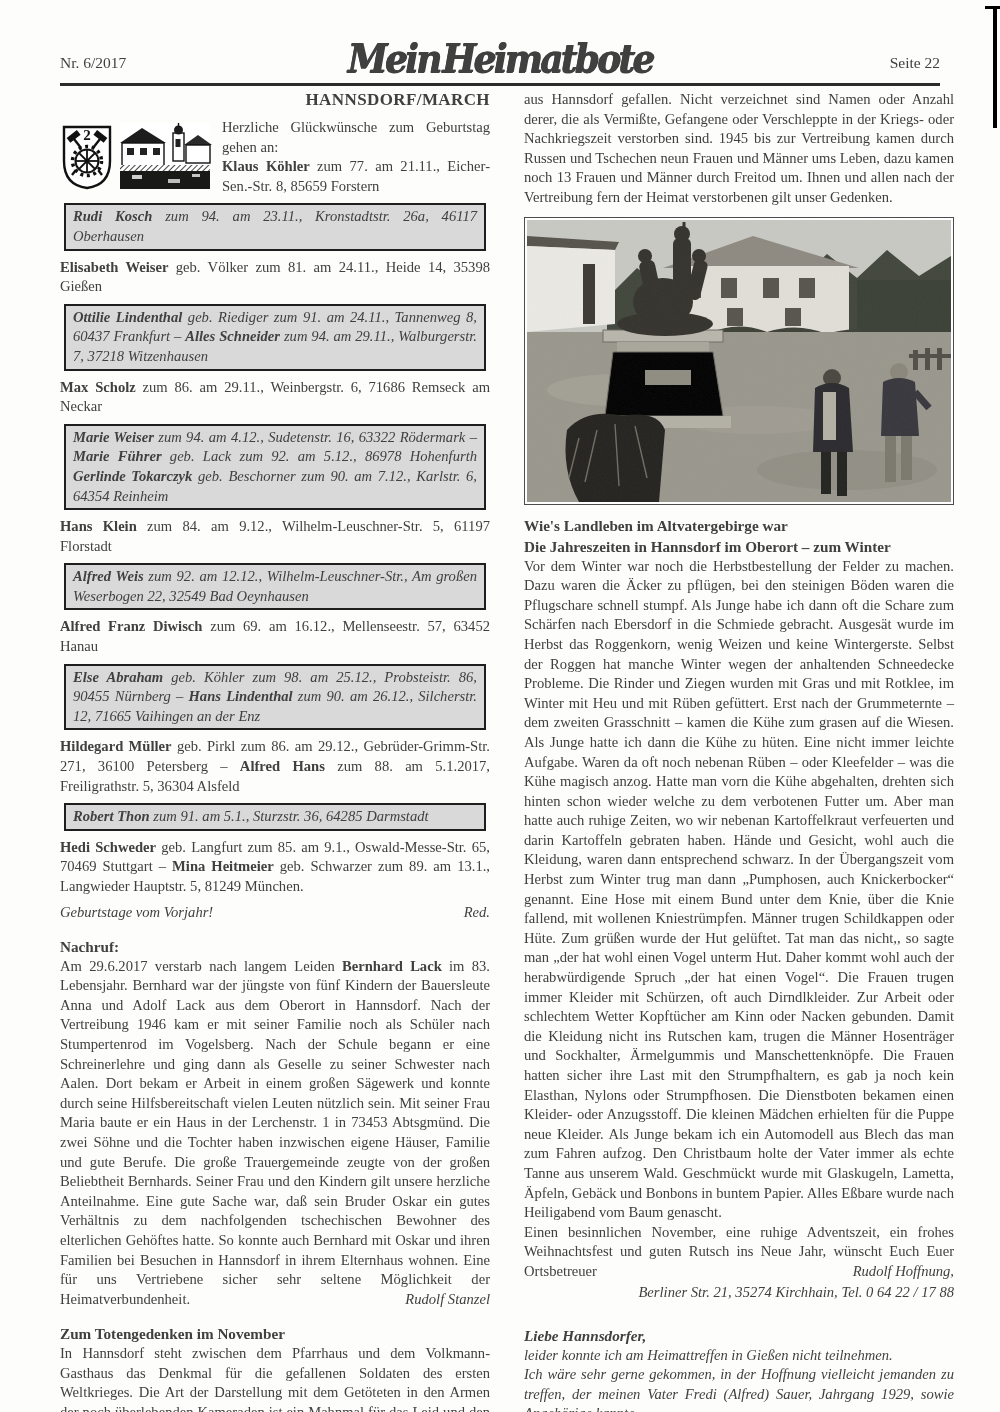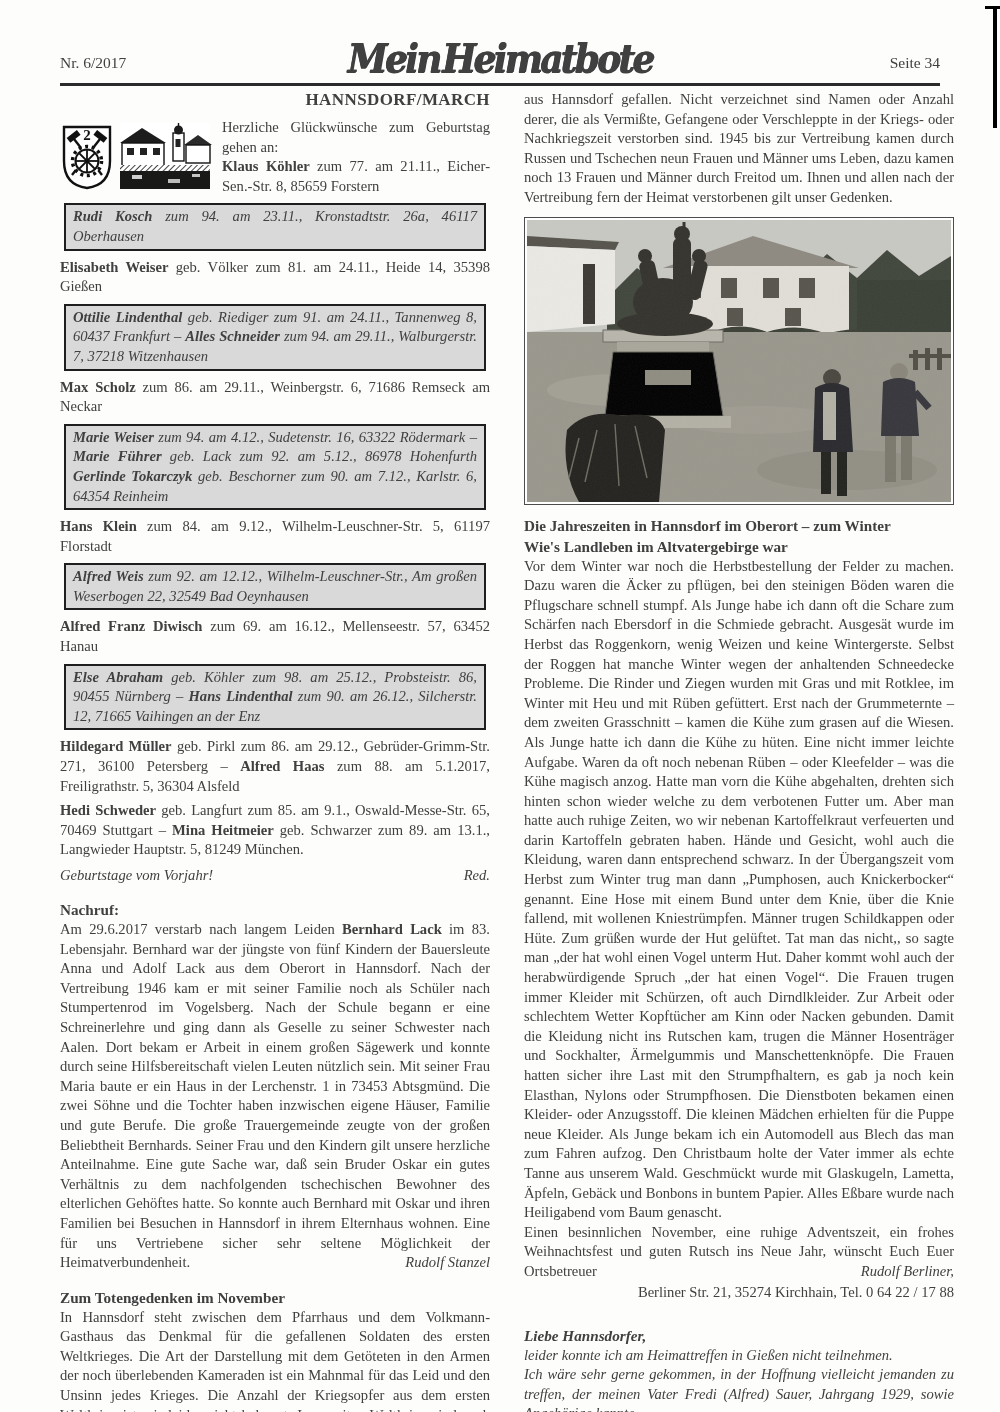--- a/index.html
+++ b/index.html
@@ -27,34 +27,34 @@
   .entry{text-align:justify;line-height:19.6px;margin:5px 0;}
   .entry.boxed{border:2px solid #1e1e1e;background:#d9d9d9;padding:2px 7px;margin:7px 4px;font-style:italic;}
   .b{font-weight:bold;}
   .i{font-style:italic;}
   .sig{float:right;font-style:italic;}
   .vorjahr{display:flex;justify-content:space-between;line-height:20px;margin-top:3px;}
   .sec{margin-top:14px;}
   .subhead{font-weight:bold;font-size:15.2px;line-height:21px;}
   .photo{margin:9px 0 10px 0;border:1px solid #4c4c4c;padding:2px;background:#fff;}
   .photo svg{display:block;width:424px;height:282px;}
-  .addr{text-align:right;line-height:20px;}
+  .addr{text-align:right;font-style:italic;line-height:20px;}
   .letter{margin-top:23px;font-style:italic;}
   figure{margin:9px 0 10px 0;}
 </style>
 </head>
 <body>
 
 <div class="page">
   <div class="scan-v"></div>
   <div class="scan-h"></div>
 
   <span class="issue">Nr. 6/2017</span>
   <span class="masthead">Mein Heimatbote</span>
-  <span class="pageno">Seite 34</span>
+  <span class="pageno">Seite 22</span>
   <div class="rule"></div>
 
   <section class="col left">
     <h1 class="sec-title">HANNSDORF/MARCH</h1>
 
     <div class="intro">
       <span class="crest">
         <svg viewBox="0 0 152 72" width="152" height="72">
           <defs>
             <pattern id="hatch" width="4" height="4" patternTransform="rotate(45)" patternUnits="userSpaceOnUse">
@@ -106,21 +106,22 @@
     <div class="entries">
         <div class="entry boxed"><span class="b">Rudi Kosch</span><span> zum 94. am 23.11., Kronstadtstr. 26a, 46117 Oberhausen</span></div>
         <div class="entry"><span class="b">Elisabeth Weiser</span><span> geb. Völker zum 81. am 24.11., Heide 14, 35398 Gießen</span></div>
         <div class="entry boxed"><span class="b">Ottilie Lindenthal</span><span> geb. Riediger zum 91. am 24.11., Tannenweg 8, 60437 Frankfurt – </span><span class="b">Alles Schneider</span><span> zum 94. am 29.11., Walburgerstr. 7, 37218 Witzenhausen</span></div>
         <div class="entry"><span class="b">Max Scholz</span><span> zum 86. am 29.11., Weinbergstr. 6, 71686 Remseck am Neckar</span></div>
         <div class="entry boxed"><span class="b">Marie Weiser</span><span> zum 94. am 4.12., Sudetenstr. 16, 63322 Rödermark – </span><span class="b">Marie Führer</span><span> geb. Lack zum 92. am 5.12., 86978 Hohenfurth </span><span class="b">Gerlinde Tokarczyk</span><span> geb. Beschorner zum 90. am 7.12., Karlstr. 6, 64354 Reinheim</span></div>
         <div class="entry"><span class="b">Hans Klein</span><span> zum 84. am 9.12., Wilhelm-Leuschner-Str. 5, 61197 Florstadt</span></div>
         <div class="entry boxed"><span class="b">Alfred Weis</span><span> zum 92. am 12.12., Wilhelm-Leuschner-Str., Am großen Weserbogen 22, 32549 Bad Oeynhausen</span></div>
         <div class="entry"><span class="b">Alfred Franz Diwisch</span><span> zum 69. am 16.12., Mellenseestr. 57, 63452 Hanau</span></div>
         <div class="entry boxed"><span class="b">Else Abraham</span><span> geb. Köhler zum 98. am 25.12., Probsteistr. 86, 90455 Nürnberg – </span><span class="b">Hans Lindenthal</span><span> zum 90. am 26.12., Silcherstr. 12, 71665 Vaihingen an der Enz</span></div>
-        <div class="entry"><span class="b">Hildegard Müller</span><span> geb. Pirkl zum 86. am 29.12., Gebrüder-Grimm-Str. 271, 36100 Petersberg – </span><span class="b">Alfred Haas</span><span> zum 88. am 5.1.2017, Freiligrathstr. 5, 36304 Alsfeld</span></div>
+        <div class="entry"><span class="b">Hildegard Müller</span><span> geb. Pirkl zum 86. am 29.12., Gebrüder-Grimm-Str. 271, 36100 Petersberg – </span><span class="b">Alfred Hans</span><span> zum 88. am 5.1.2017, Freiligrathstr. 5, 36304 Alsfeld</span></div>
+        <div class="entry boxed"><span class="b">Robert Thon</span><span> zum 91. am 5.1., Sturzstr. 36, 64285 Darmstadt</span></div>
         <div class="entry"><span class="b">Hedi Schweder</span><span> geb. Langfurt zum 85. am 9.1., Oswald-Messe-Str. 65, 70469 Stuttgart – </span><span class="b">Mina Heitmeier</span><span> geb. Schwarzer zum 89. am 13.1., Langwieder Hauptstr. 5, 81249 München.</span></div>
       </div>
 
     <div class="vorjahr">
       <span class="i">Geburtstage vom Vorjahr!</span>
       <span class="i">Red.</span>
     </div>
 
     <div class="sec">
       <div class="subhead">Nachruf:</div>
@@ -216,24 +217,24 @@
           <circle cx="372" cy="152" r="9" fill="#8b867a"></circle>
           <path d="M356,162 Q372,154 388,162 L392,216 L354,216 Z" fill="#36363c"></path>
           <rect x="358" y="216" width="11" height="46" fill="#7b786d"></rect>
             <rect x="374" y="216" width="11" height="44" fill="#7b786d"></rect>
           <line x1="388" y1="172" x2="402" y2="188" stroke="#36363c" stroke-width="7"></line>
         </g>
         <rect width="424" height="282" filter="url(#grain)" opacity="0.16"></rect>
       </svg>
     </figure>
 
+    <div class="subhead">Wie's Landleben im Altvatergebirge war</div>
     <div class="subhead">Die Jahreszeiten in Hannsdorf im Oberort – zum Winter</div>
-    <div class="subhead">Wie's Landleben im Altvatergebirge war</div>
     <p class="just">Vor dem Winter war noch die Herbstbestellung der Felder zu machen. Dazu waren die Äcker zu pflügen, bei den steinigen Böden waren die Pflugschare schnell stumpf. Als Junge habe ich dann oft die Schare zum Schärfen nach Ebersdorf in die Schmiede gebracht. Ausgesät wurde im Herbst das Roggenkorn, wenig Weizen und keine Wintergerste. Selbst der Roggen hat manche Winter wegen der anhaltenden Schneedecke Probleme. Die Rinder und Ziegen wurden mit Gras und mit Rotklee, im Winter mit Heu und mit Rüben gefüttert. Erst nach der Grummeternte – dem zweiten Grasschnitt – kamen die Kühe zum grasen auf die Wiesen. Als Junge hatte ich dann die Kühe zu hüten. Eine nicht immer leichte Aufgabe. Waren da oft noch nebenan Rüben – oder Kleefelder – was die Kühe magisch anzog. Hatte man vorn die Kühe abgehalten, drehten sich hinten schon wieder welche zu dem verbotenen Futter um. Aber man hatte auch ruhige Zeiten, wo wir nebenan Kartoffelkraut verfeuerten und darin Kartoffeln gebraten haben. Hände und Gesicht, wohl auch die Kleidung, waren dann entsprechend schwarz. In der Übergangszeit vom Herbst zum Winter trug man dann „Pumphosen, auch Knickerbocker“ genannt. Eine Hose mit einem Bund unter dem Knie, über die Knie fallend, mit wollenen Kniestrümpfen. Männer trugen Schildkappen oder Hüte. Zum grüßen wurde der Hut gelüftet. Tat man das nicht,, so sagte man „der hat wohl einen Vogel unterm Hut. Daher kommt wohl auch der herabwürdigende Spruch „der hat einen Vogel“. Die Frauen trugen immer Kleider mit Schürzen, oft auch Dirndlkleider. Zur Arbeit oder schlechtem Wetter Kopftücher am Kinn oder Nacken gebunden. Damit die Kleidung nicht ins Rutschen kam, trugen die Männer Hosenträger und Sockhalter, Ärmelgummis und Manschettenknöpfe. Die Frauen hatten sicher ihre Last mit den Strumpfhaltern, es gab ja noch kein Elasthan, Nylons oder Strumpfhosen. Die Dienstboten bekamen einen Kleider- oder Anzugsstoff. Die kleinen Mädchen erhielten für die Puppe neue Kleider. Als Junge bekam ich ein Automodell aus Blech das man zum Fahren aufzog. Den Christbaum holte der Vater immer als echte Tanne aus unserem Wald. Geschmückt wurde mit Glaskugeln, Lametta, Äpfeln, Gebäck und Bonbons in buntem Papier. Alles Eßbare wurde nach Heiligabend vom Baum genascht.</p>
-    <p class="just"><span>Einen besinnlichen November, eine ruhige Adventszeit, ein frohes Weihnachtsfest und guten Rutsch ins Neue Jahr, wünscht Euch Euer Ortsbetreuer</span><span class="sig">Rudolf Berliner,</span></p>
+    <p class="just"><span>Einen besinnlichen November, eine ruhige Adventszeit, ein frohes Weihnachtsfest und guten Rutsch ins Neue Jahr, wünscht Euch Euer Ortsbetreuer</span><span class="sig">Rudolf Hoffnung,</span></p>
     <div class="addr">Berliner Str. 21, 35274 Kirchhain, Tel. 0 64 22 / 17 88</div>
 
     <div class="letter">
       <div class="subhead">Liebe Hannsdorfer,</div>
       <p class="just">leider konnte ich am Heimattreffen in Gießen nicht teilnehmen.</p>
       <p class="just">Ich wäre sehr gerne gekommen, in der Hoffnung vielleicht jemanden zu treffen, der meinen Vater Fredi (Alfred) Sauer, Jahrgang 1929, sowie Angehörige kannte.</p>
     </div>
   </section>
 </div>
 

